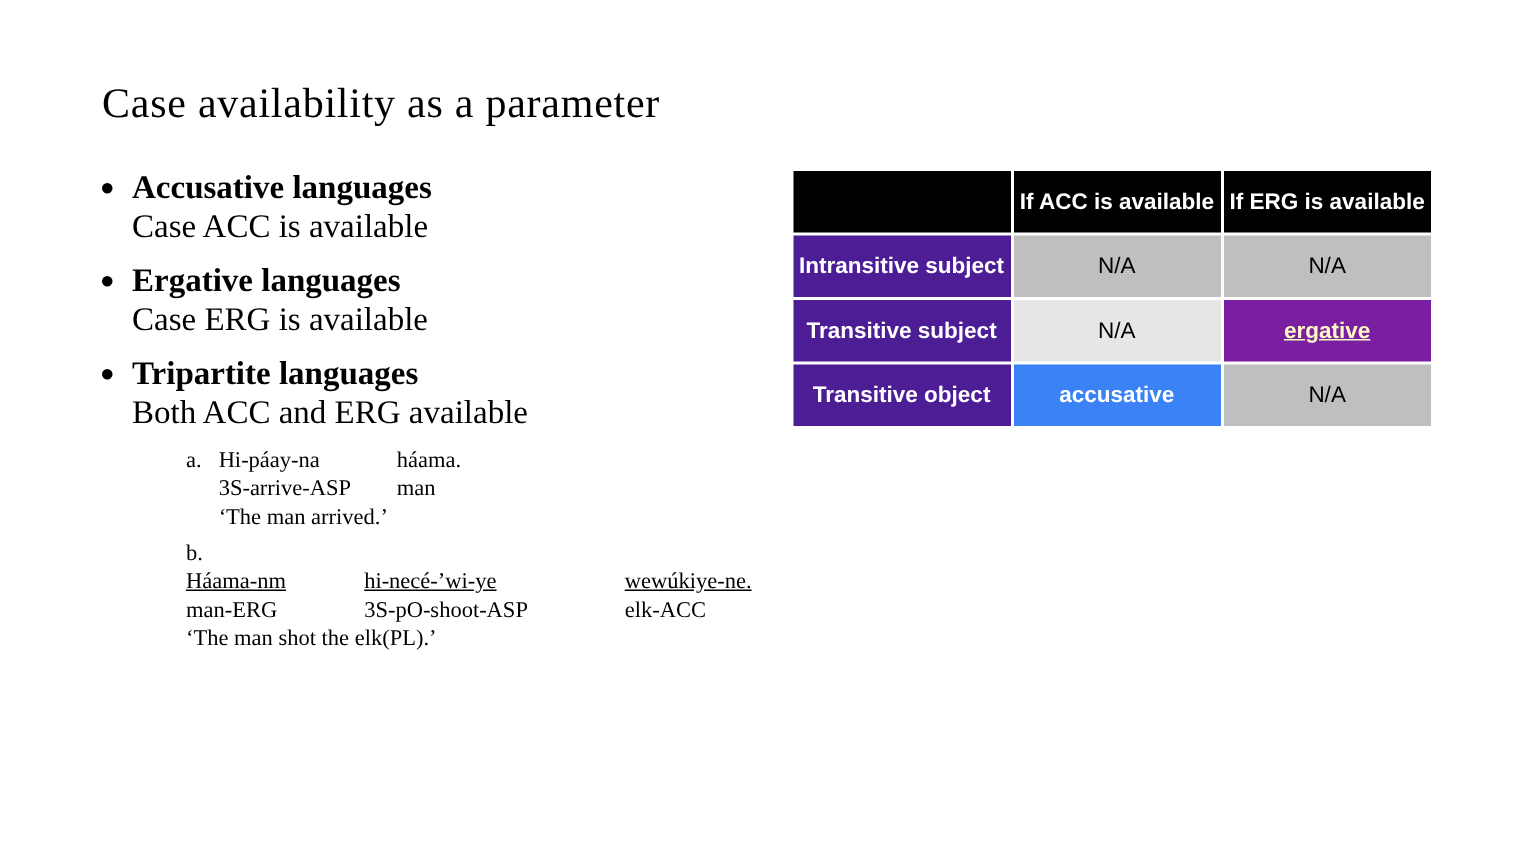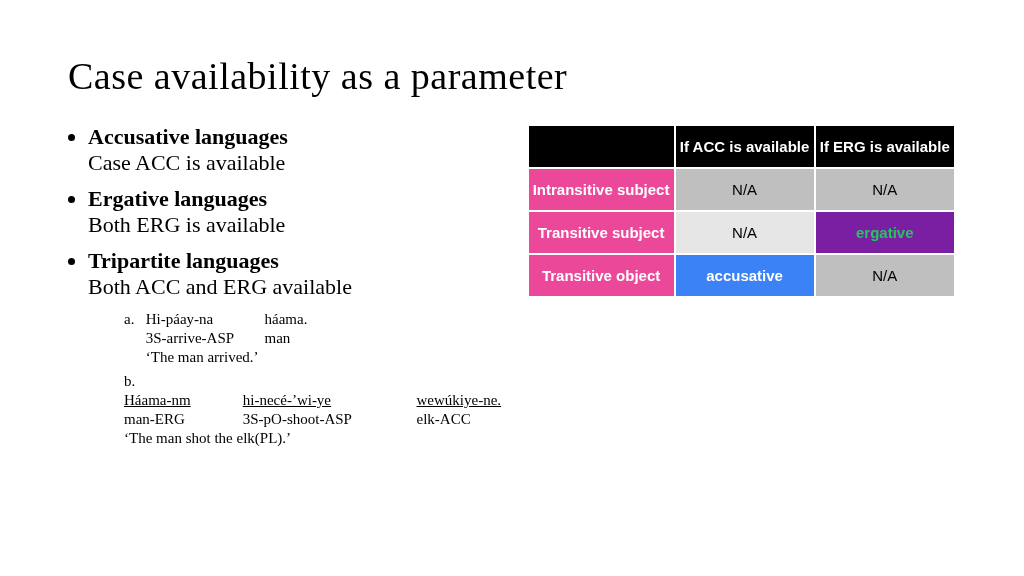--- a/index.html
+++ b/index.html
@@ -12,21 +12,21 @@
     color: #000;
     overflow: hidden;
   }
   .slide {
     padding: 54px 68px 30px 68px;
     box-sizing: border-box;
     width: 100%;
     height: 100%;
   }
   h1.title {
-    font-size: 38px;
+    font-size: 28px;
     font-weight: 400;
     margin: 0 0 26px 0;
     letter-spacing: 0.5px;
   }
   .columns {
     display: flex;
     align-items: flex-start;
   }
   .left {
     flex: 0 0 410px;
@@ -95,59 +95,60 @@
   }
   th.hdr {
     background: #000;
     color: #fff;
     font-weight: 700;
   }
   th.corner {
     background: #000;
   }
   th.rowhdr {
-    background: #ec4899;
+    background: #4c1d95;
     color: #fff;
     font-weight: 700;
   }
   td.na-dark {
     background: #bfbfbf;
     color: #000;
   }
   td.na-light {
     background: #e6e6e6;
     color: #000;
   }
   td.acc {
     background: #3b82f6;
     color: #fff;
     font-weight: 700;
   }
   td.erg {
     background: #7b1fa2;
-    color: #22c55e;
-    font-weight: 700;
+    color: #fef9c3;
+    font-weight: 700;
+    text-decoration: underline;
   }
 </style>
 </head>
 <body>
 
 <div class="slide">
   <h1 class="title">Case availability as a parameter</h1>
 
   <div class="columns">
     <div class="left">
       <ul class="bullets">
         <li>
           <span class="b-head">Accusative languages</span><br>
           <span>Case ACC is available</span>
         </li>
         <li>
           <span class="b-head">Ergative languages</span><br>
-          <span>Both ERG is available</span>
+          <span>Case ERG is available</span>
         </li>
         <li>
           <span class="b-head">Tripartite languages</span><br>
           <span>Both ACC and ERG available</span>
         </li>
       </ul>
 
       <div class="examples">
         <div class="ex">
           <span class="ex-label">a.</span>

